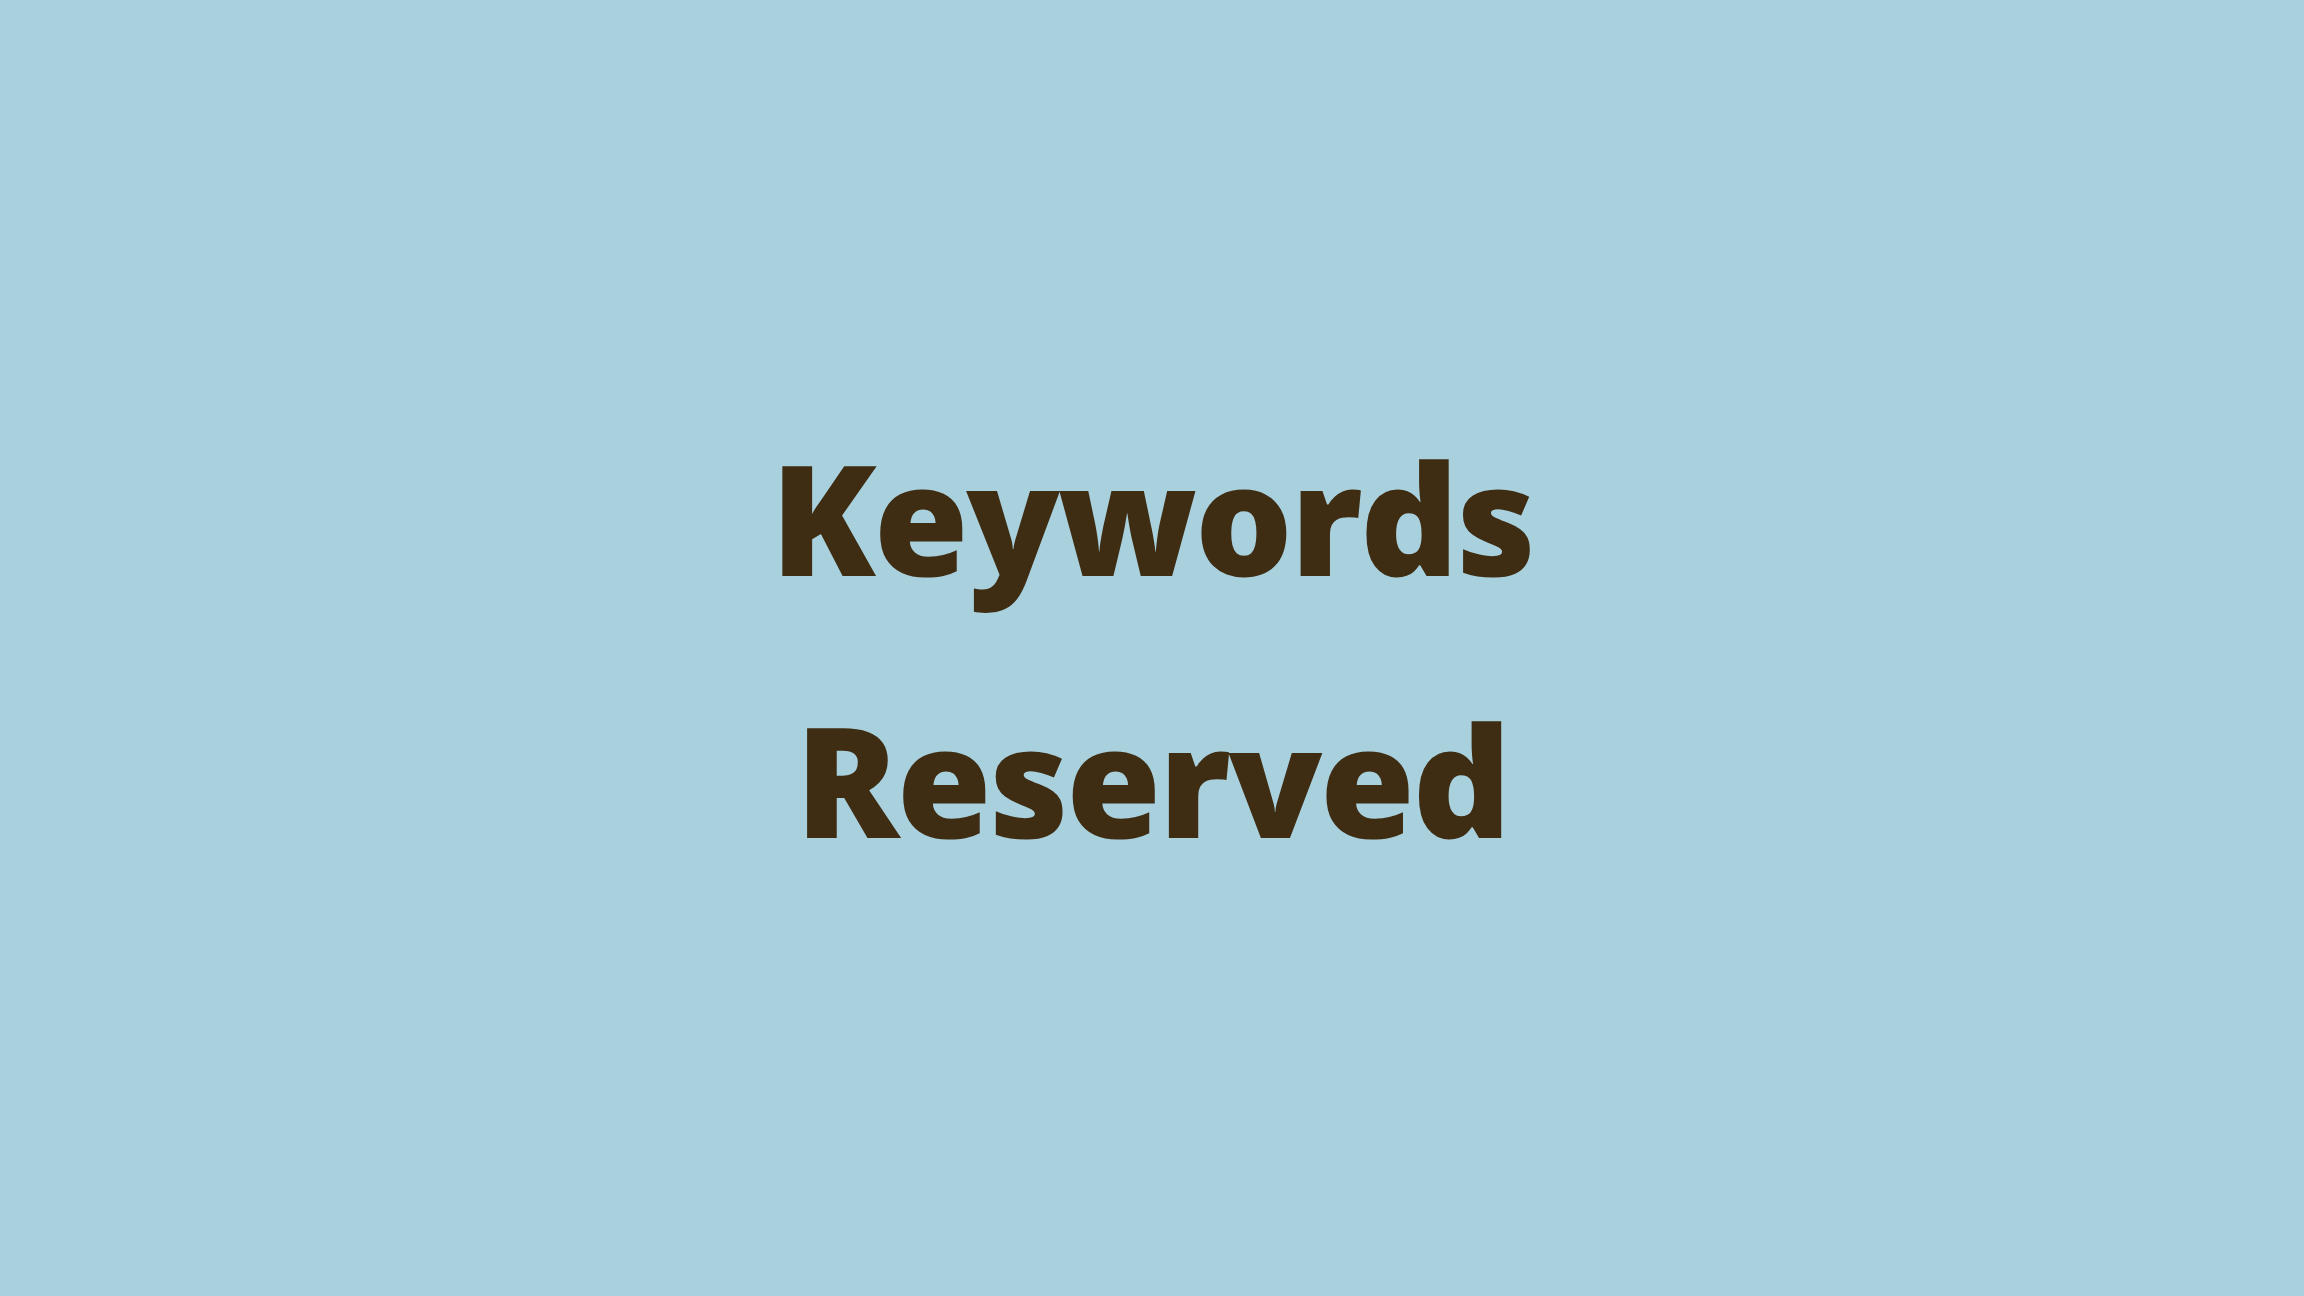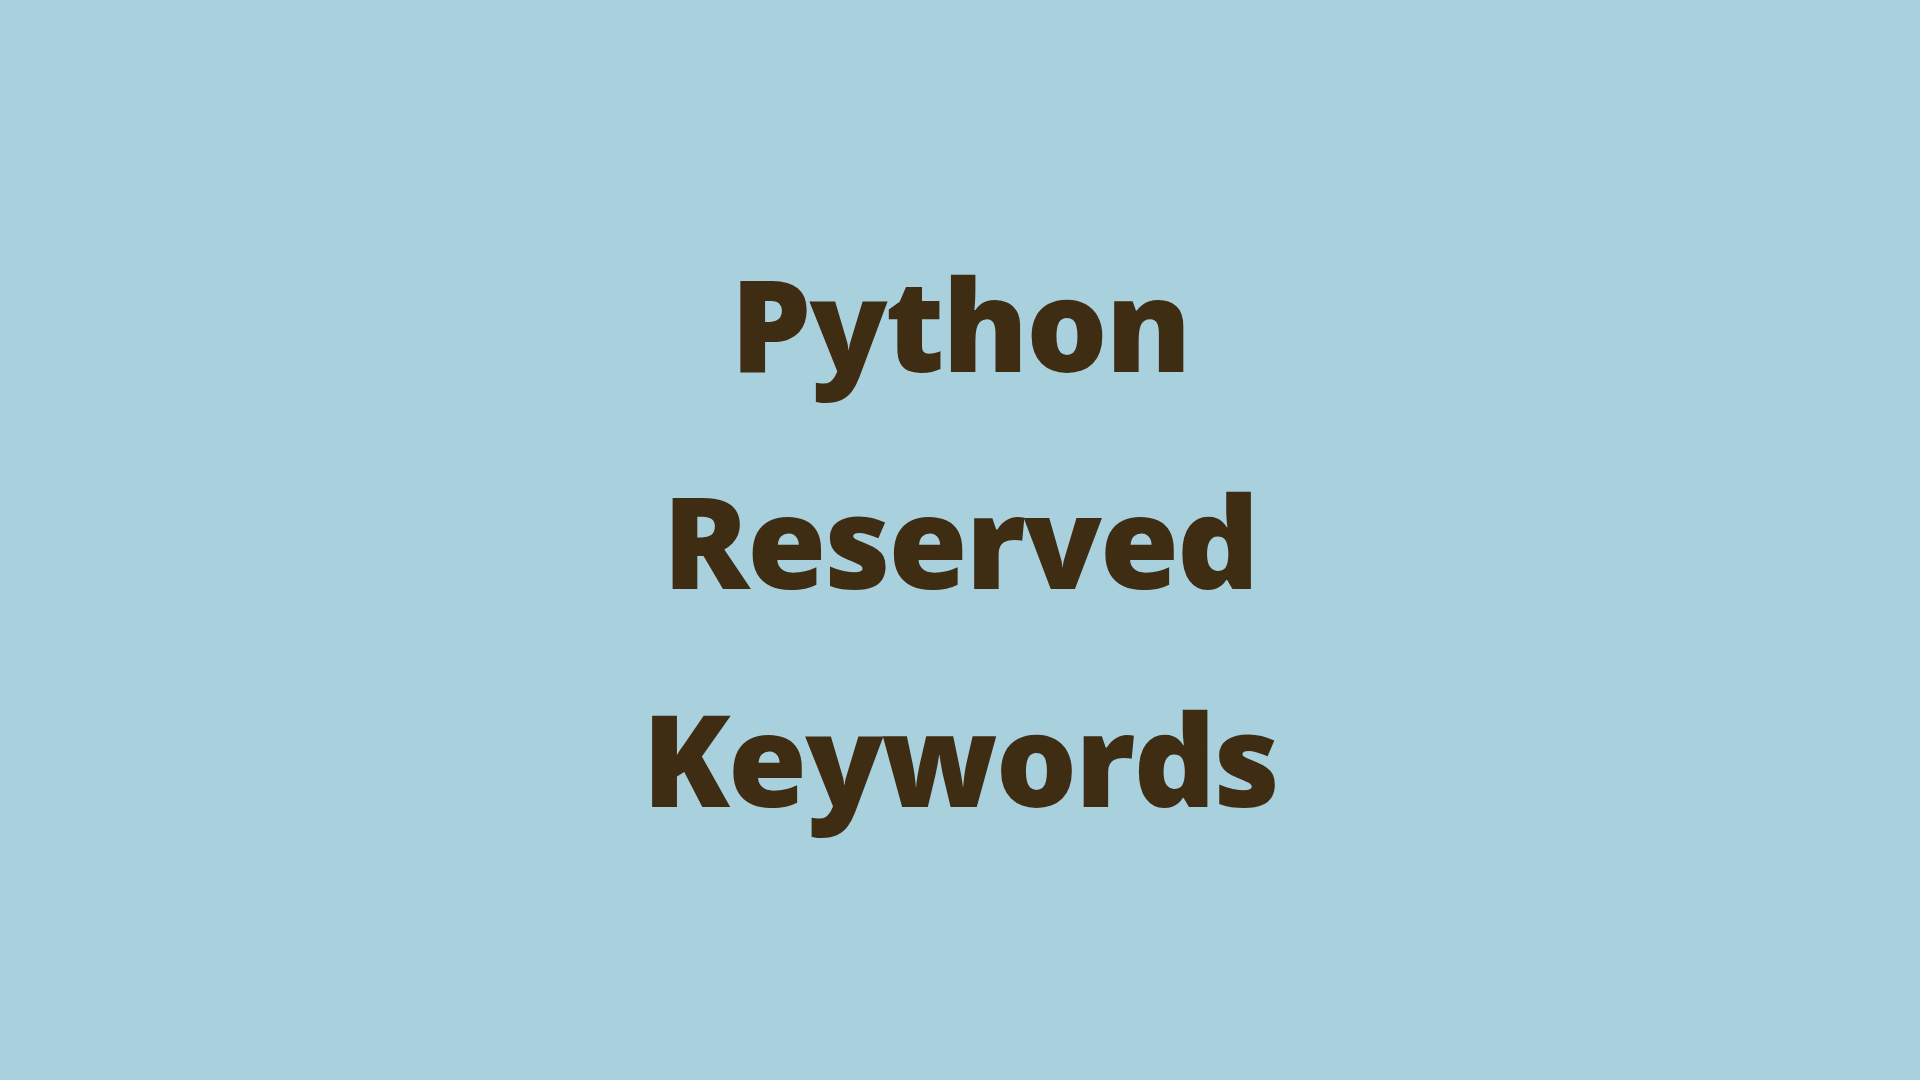--- a/index.html
+++ b/index.html
@@ -28,16 +28,15 @@
       font-weight: 800;
       color: #3e2c13;
       line-height: 1.7;
       letter-spacing: -2px;
     }
   </style>
 </head>
 <body>
 
 <div class="title-container">
-  <div class="title-line">Python</div>
+  <div class="title-line">Keywords</div>
   <div class="title-line">Reserved</div>
-  <div class="title-line">Keywords</div>
 </div>
 
 </body></html>

